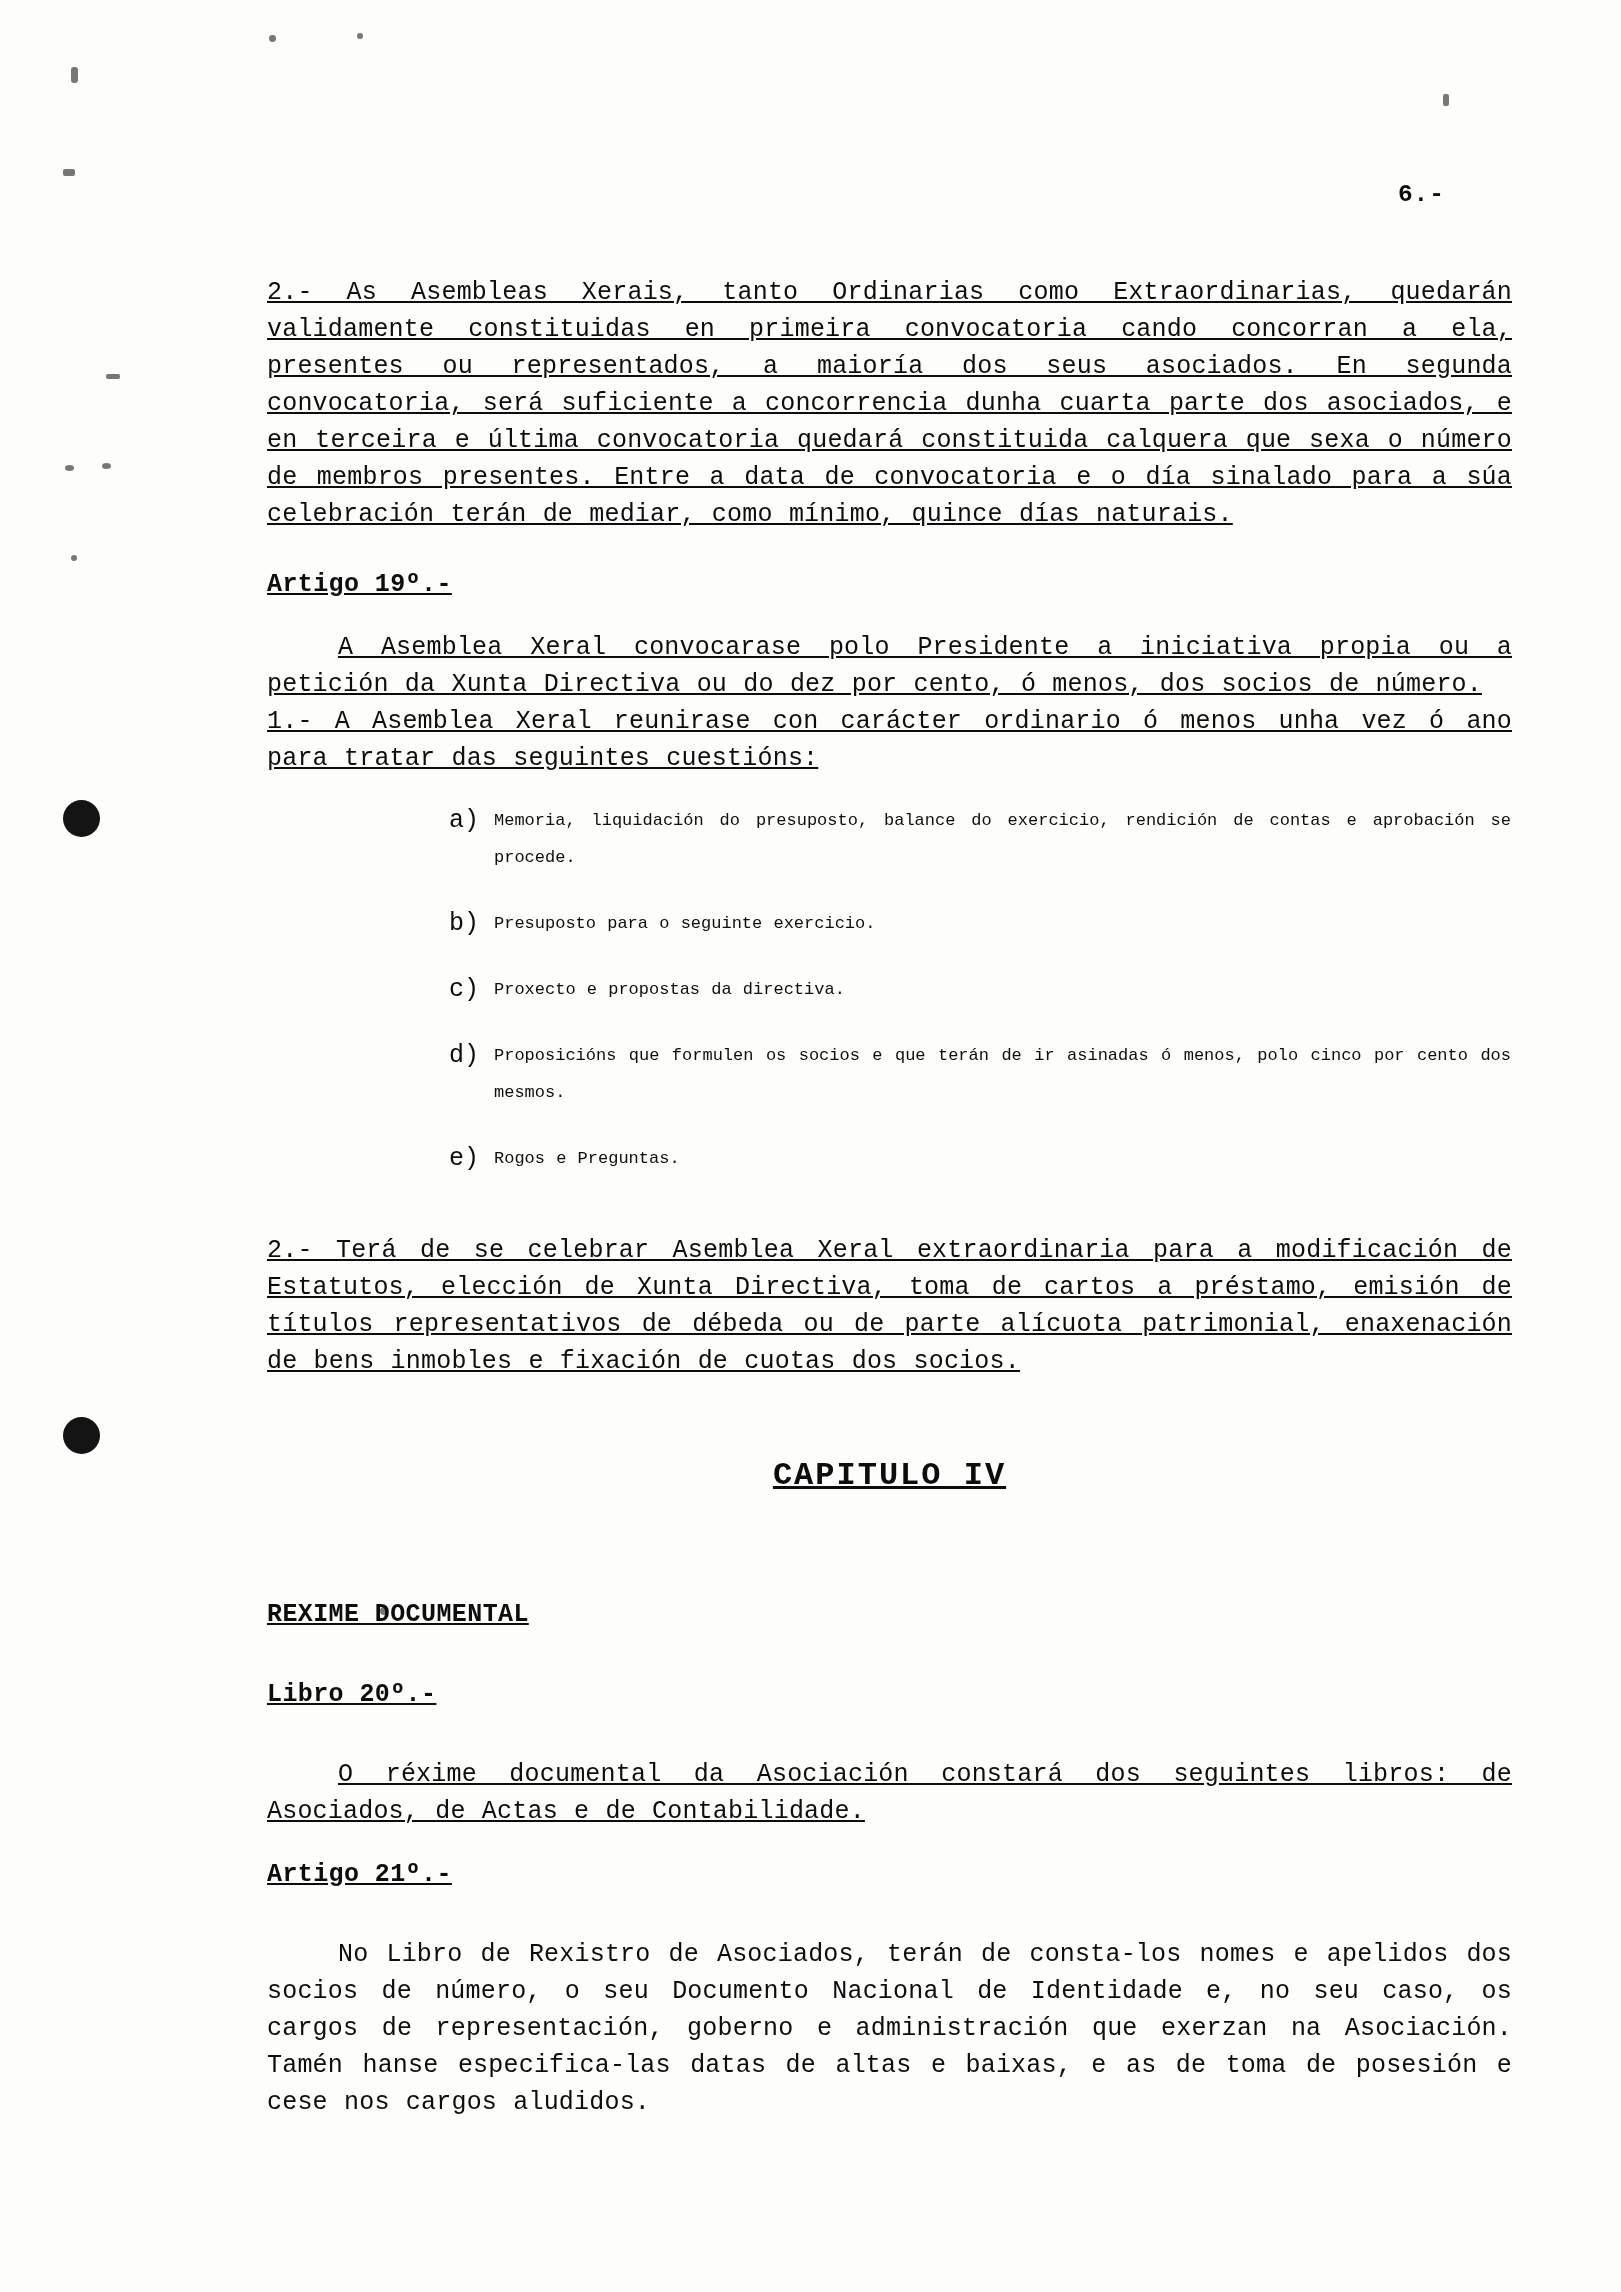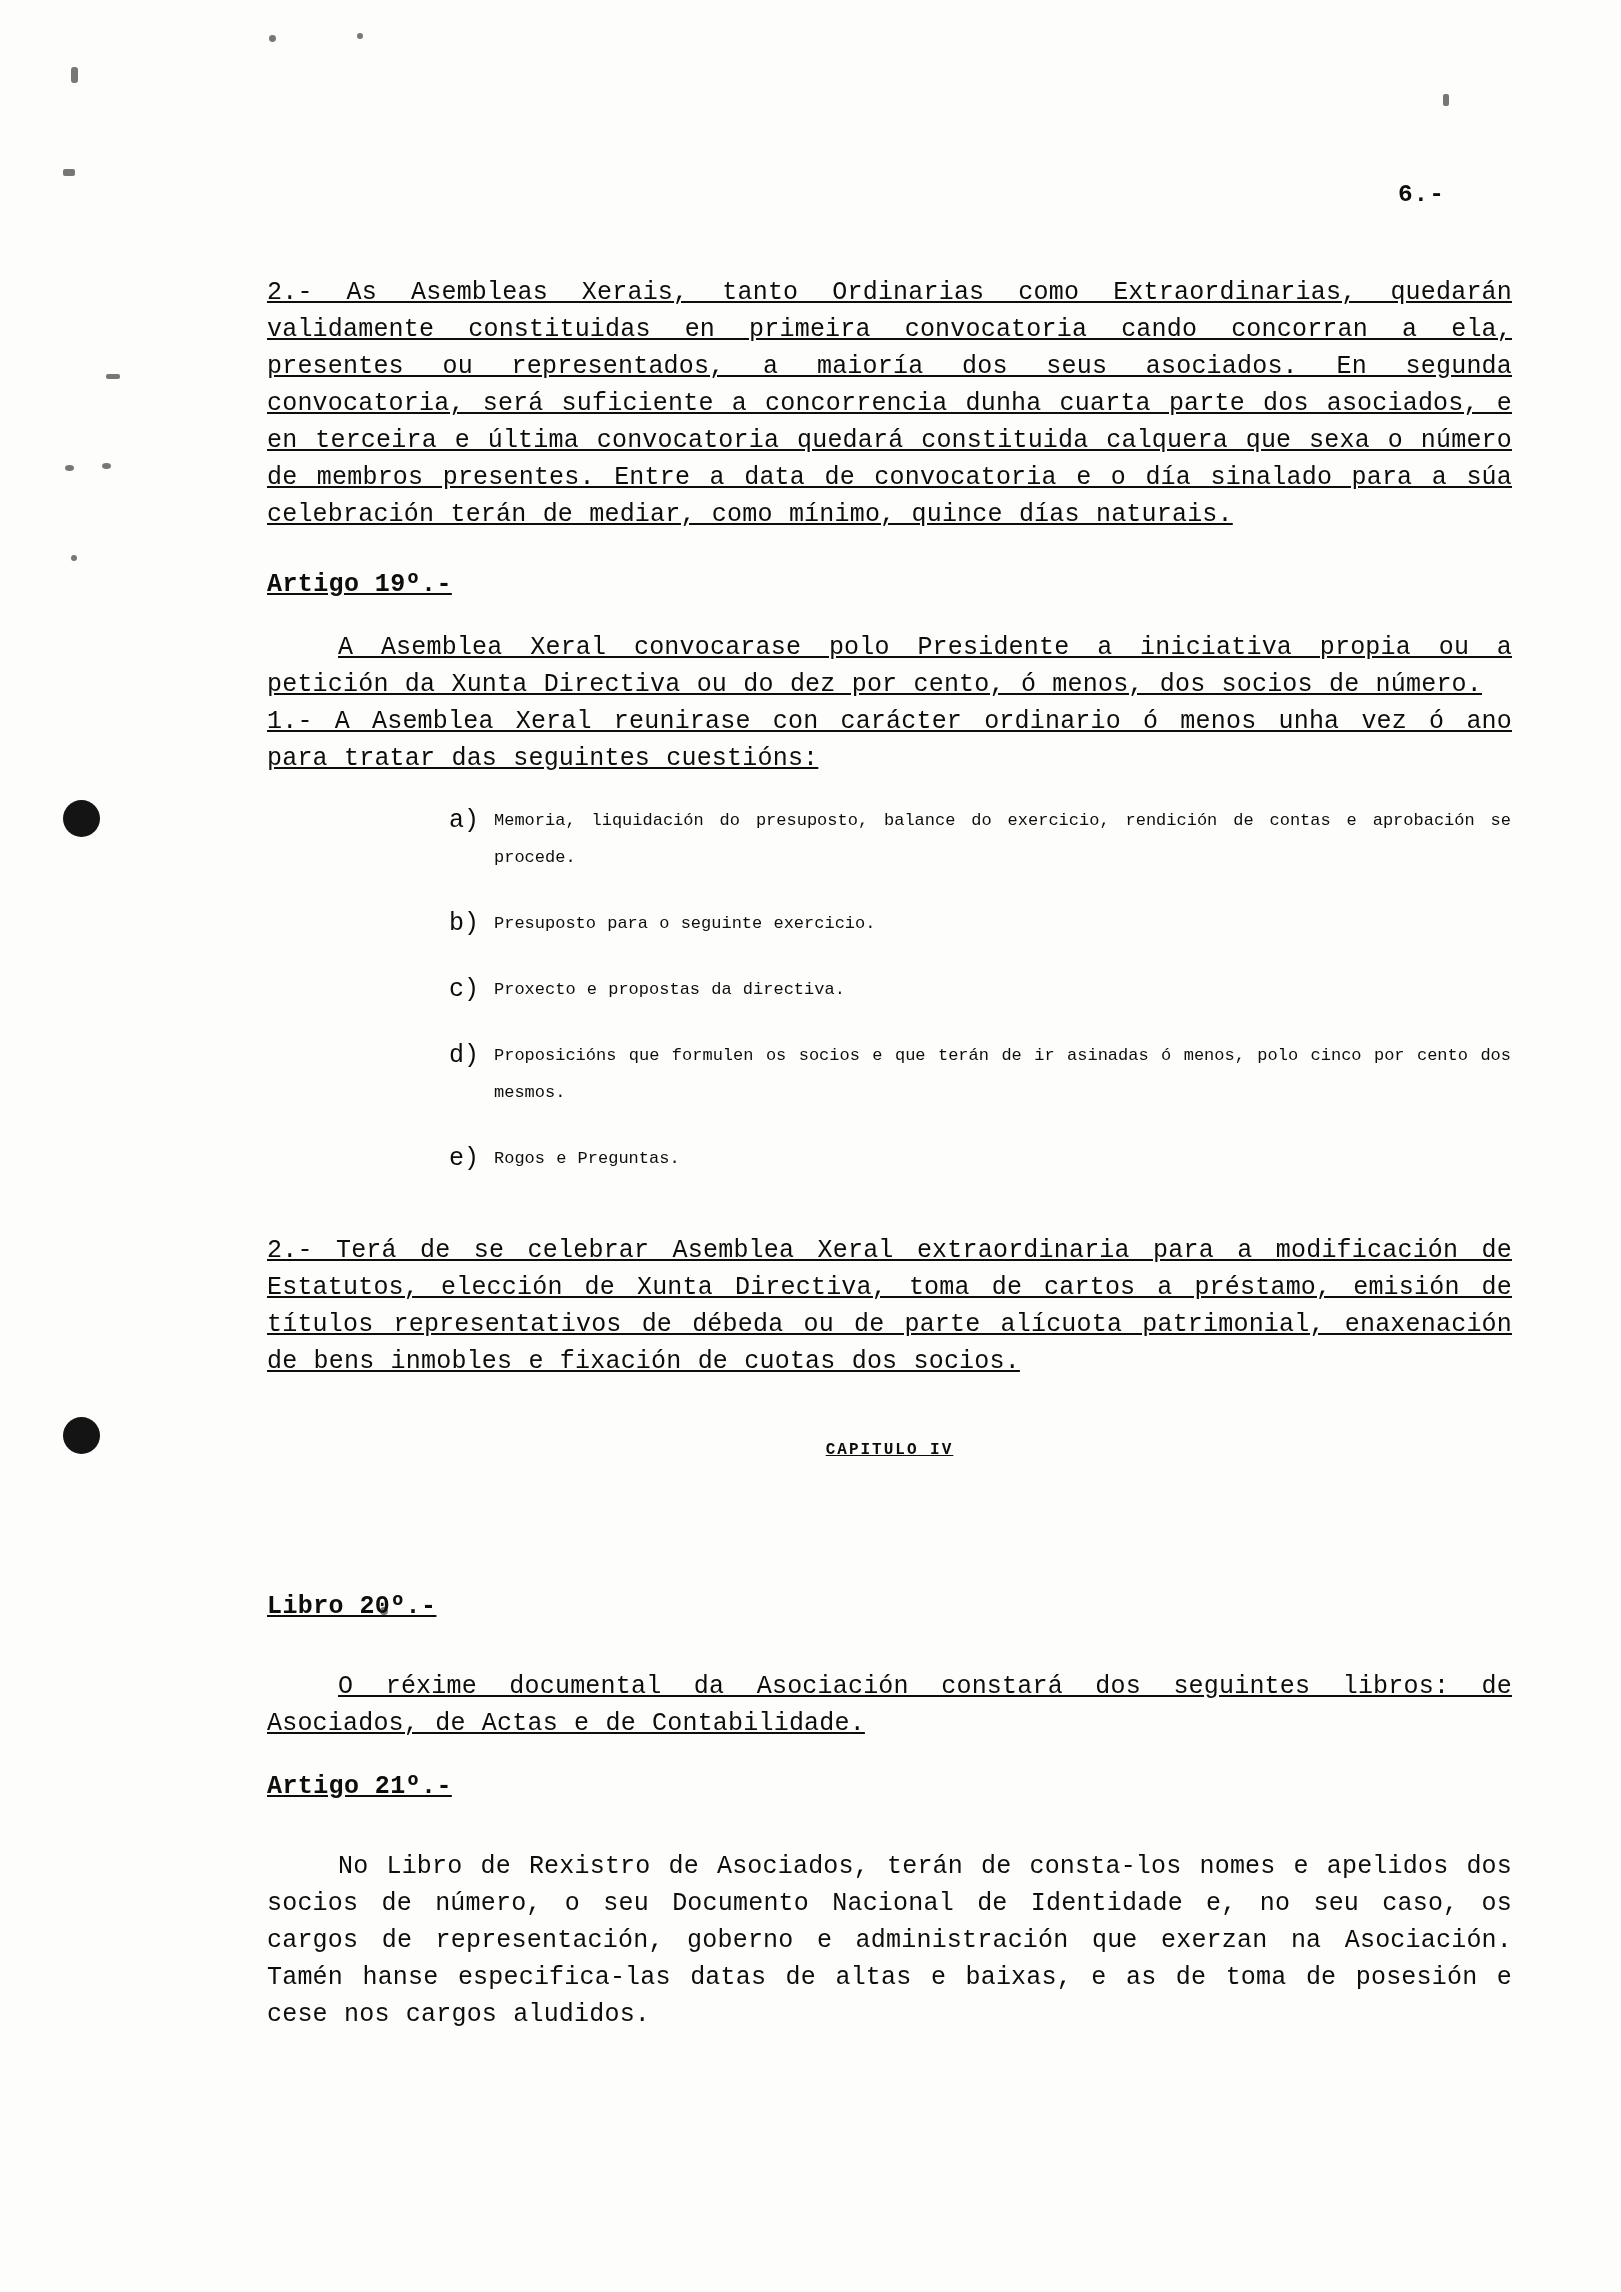--- a/index.html
+++ b/index.html
@@ -68,24 +68,24 @@
     font-weight: bold;
     letter-spacing: 0.4px;
     margin: 0;
   }
 
   .heading-wrap { margin: 33px 0 25.5px 0; }
 
   .center-heading {
     text-align: center;
     text-decoration: underline;
-    font-size: 16px;
+    font-size: 32px;
     font-weight: bold;
     letter-spacing: 2px;
-    margin: 0;
+    margin: 16px;
   }
 
   .list {
     margin: 0 0 0 182px;
     width: 1062px;
   }
   .li {
     display: flex;
     margin-bottom: 29px;
   }
@@ -168,20 +168,21 @@
 
     <p class="just block">2.- Terá de se celebrar Asemblea Xeral extraordinaria para a modificación de Estatutos, elección de Xunta Directiva, toma de cartos a préstamo, emisión de títulos representativos de débeda ou de parte alícuota patrimonial, enaxenación de bens inmobles e fixación de cuotas dos socios.</p>
 
     <div class="gap-lg"></div>
 
     <p class="center-heading">CAPITULO IV</p>
 
     <div class="gap-lg"></div>
     <div class="gap-sm"></div>
 
+    <p class="heading">REXIME DOCUMENTAL</p>
 
     <div class="gap-md"></div>
 
     <p class="heading">Libro 20º.-</p>
 
     <div class="gap-md"></div>
 
     <p class="just block indent-first">O réxime documental da Asociación constará dos seguintes libros: de Asociados, de Actas e de Contabilidade.</p>
 
     <div class="gap-sm"></div>

